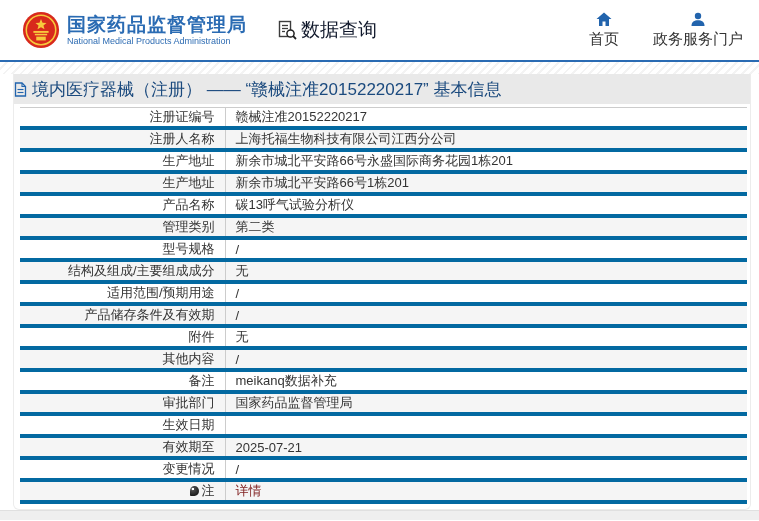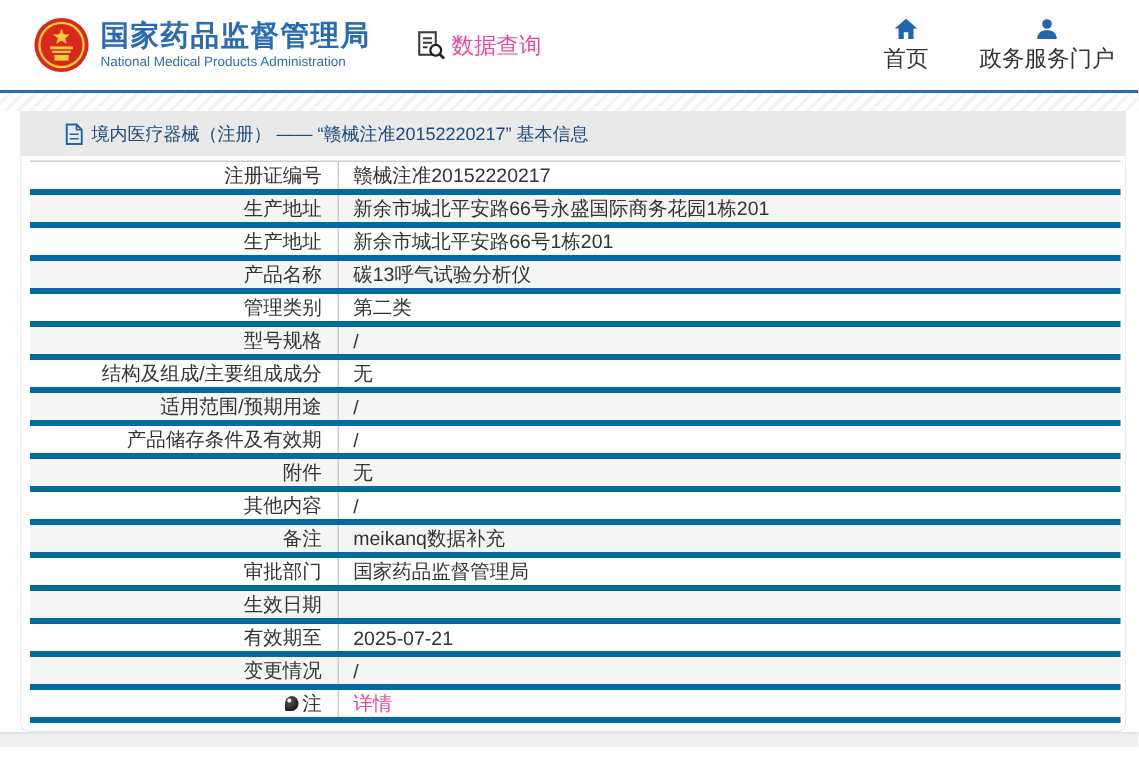--- a/index.html
+++ b/index.html
@@ -7,46 +7,46 @@
     font-family: "Liberation Sans", "DejaVu Sans", sans-serif; }
 
   
   .header { height: 60px; display: flex; align-items: center; background: #fff; }
   .logo-group { display: flex; align-items: center; margin-left: 22px; }
   .emblem { width: 38px; height: 38px; flex: 0 0 auto; }
   .org-text { margin-left: 7px; }
   .org-title { color: #2a6bb3; font-size: 19px; font-weight: bold; letter-spacing: 1px; line-height: 22px; }
   .org-subtitle { color: #2f6db3; font-size: 9px; line-height: 11px; }
   .query-group { display: flex; align-items: center; margin-left: 30px; cursor: pointer; }
-  .query-label { font-size: 15px; color: #ec4899; margin-left: 4px; }
+  .query-label { font-size: 19px; color: #0f172a; margin-left: 4px; }
   .header-spacer { flex: 1; }
   .top-nav { display: flex; align-items: flex-start; margin-right: 16px; }
   .nav-item { display: flex; flex-direction: column; align-items: center; margin-left: 34px; cursor: pointer; }
   .nav-item .nav-label { font-size: 15px; color: #333; margin-top: 3px; }
 
   .blue-rule { height: 2px; background: #2a6bb3; }
   .texture-strip { height: 12px;
     background: repeating-linear-gradient(135deg, #ffffff 0 4px, #f3f3f3 4px 6px); }
 
   
   .panel { margin: 0 8px 0 13px; background: #fff; border: 1px solid #ececec; border-top: none;
     border-radius: 0 0 6px 6px; }
   .breadcrumb-bar { height: 30px; background: #e9e9e9; display: flex; align-items: center;
-    padding-left: 29px; color: #1b4a7e; font-size: 12px; }
+    padding-left: 0; color: #1b4a7e; font-size: 17px; }
   .breadcrumb-bar .crumb-text { margin-left: 5px; }
 
   .panel-body { padding: 3px 3px 5px 6px; }
   table.detail { width: 100%; border-collapse: collapse; font-size: 13px; color: #333;
     border-top: 1px solid #ccc; }
   table.detail td { height: 20px; border-bottom: 4px solid #0369a1; vertical-align: middle; }
   td.label-cell { width: 205px; text-align: right; padding-right: 10px; border-right: 1px solid #ccc;
     white-space: nowrap; }
   td.value-cell { padding-left: 10px; }
   tr:nth-child(even) td { background: #f5f5f5; }
-  a.detail-link { color: #ec4899; text-decoration: none; }
+  a.detail-link { color: #7f1d1d; text-decoration: none; }
   .note-icon { display: inline-block; width: 9px; height: 10px; margin-right: 3px;
     border-radius: 50% 50% 50% 10%;
     background: radial-gradient(circle at 32% 30%, #ffffff 0 1px, #4a4a4a 1.6px, #1f1f1f 70%);
     vertical-align: -1px; }
 
   .footer-strip { height: 10px; background: #efefef; border-top: 1px solid #e0e0e0; margin-top: 0; }
 </style>
 </head>
 <body>
 
@@ -112,20 +112,24 @@
   </div>
 
   <div class="panel-body">
     <table class="detail">
       <tbody>
           <tr>
             <td class="label-cell"><span>注册证编号</span></td>
             <td class="value-cell">赣械注准20152220217</td>
           </tr>
           <tr>
+            <td class="label-cell"><span>注册人名称</span></td>
+            <td class="value-cell">上海托福生物科技有限公司江西分公司</td>
+          </tr>
+          <tr>
             <td class="label-cell"><span>生产地址</span></td>
             <td class="value-cell">新余市城北平安路66号永盛国际商务花园1栋201</td>
           </tr>
           <tr>
             <td class="label-cell"><span>生产地址</span></td>
             <td class="value-cell">新余市城北平安路66号1栋201</td>
           </tr>
           <tr>
             <td class="label-cell"><span>产品名称</span></td>
             <td class="value-cell">碳13呼气试验分析仪</td>

